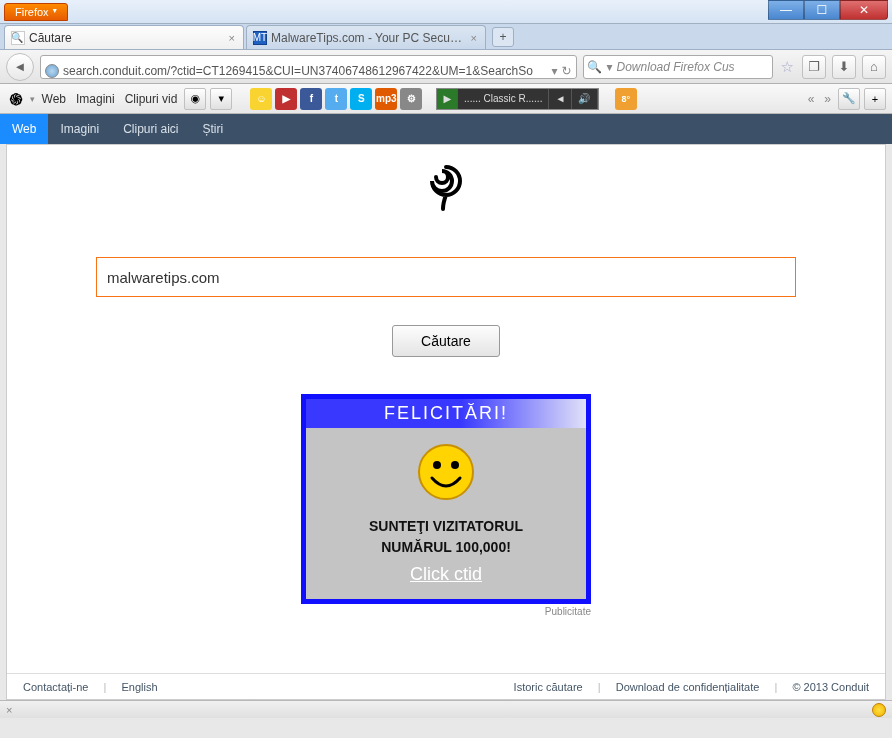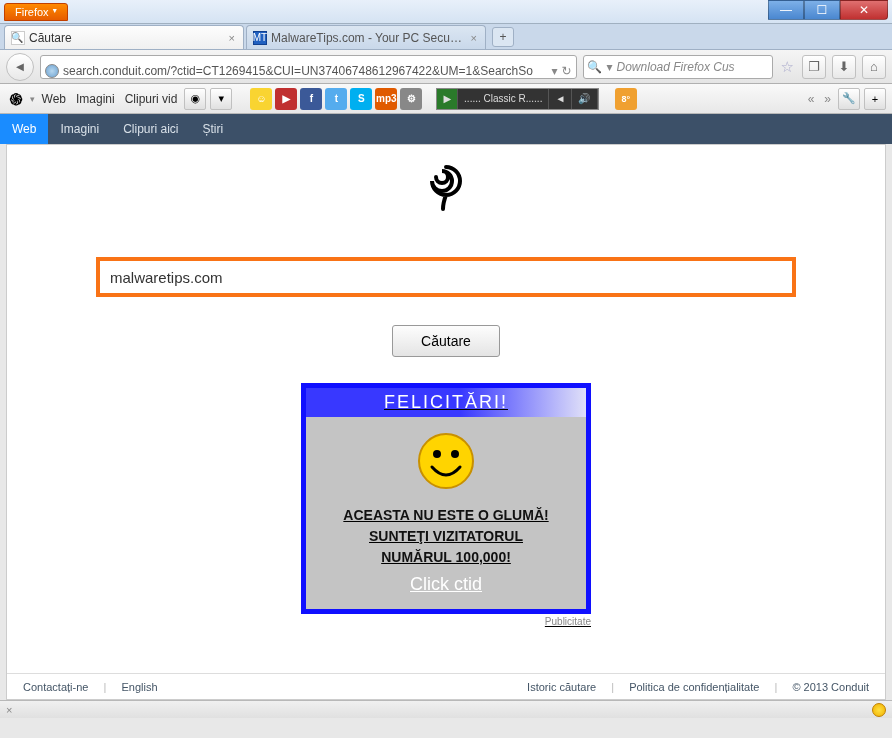--- a/index.html
+++ b/index.html
@@ -43,25 +43,25 @@
 
 
 .subnav { height: 30px; background: #3c5068; display: flex; align-items: center; padding: 0 0; font-size: 12px; }
 .subnav a { color: #d8e0e8; padding: 0 12px; height: 100%; display: flex; align-items: center; text-decoration: none; }
 .subnav a.active { background: #1a8cff; color: #fff; }
 
 
 .content { background: #fff; height: 556px; border: 1px solid #ccc; margin: 0 6px 0 6px; position: relative; display: flex; flex-direction: column; align-items: center; padding-top: 18px; overflow: hidden; }
 .logo-spiral svg { width: 40px; height: 50px; }
 .search-main { margin-top: 40px; width: 700px; }
-.search-input { width: 100%; height: 40px; border: 4px solid #f97316; padding: 0 10px; font-size: 15px; color: #333; }
+.search-input { width: 100%; height: 40px; border: 1px solid #f97316; padding: 0 10px; font-size: 15px; color: #333; }
 .search-btn { margin-top: 28px; padding: 7px 28px; font-size: 14px; border: 1px solid #999; border-radius: 3px; background: linear-gradient(#fdfdfd, #e4e4e4); cursor: pointer; }
 
 
-.ad-wrap { margin-top: 26px; text-align: right; text-decoration: underline; }
+.ad-wrap { margin-top: 37px; text-align: right; }
 .ad { width: 290px; border: 5px solid #1010ff; background: #c4c4c4; display: flex; flex-direction: column; align-items: center; padding: 0 0 14px 0; }
 .ad-head { width: 100%; background: linear-gradient(to right, #3838ff 55%, #e0e0f8); color: #fff; text-align: center; font-size: 18px; letter-spacing: 2px; padding: 4px 0; }
 .smiley { margin: 14px 0 10px 0; }
 .ad-txt { font-size: 14px; font-weight: bold; text-align: center; line-height: 1.5; color: #111; }
 .ad-link { margin-top: 6px; font-size: 18px; color: #fff; text-decoration: underline; }
 .pub { font-size: 10px; color: #888; margin-top: 2px; }
 
 
 .footer { position: absolute; bottom: 0; left: 0; right: 0; height: 26px; border-top: 1px solid #ddd; display: flex; align-items: center; justify-content: space-between; padding: 0 10px; font-size: 11px; color: #456; background: #fff; }
 .footer span { padding: 0 6px; }
@@ -178,38 +178,37 @@
     <div class="ad">
       <div class="ad-head">FELICITĂRI!</div>
       <div class="smiley">
         <svg width="60" height="60">
             <circle cx="30" cy="30" r="27" fill="#ffd400" stroke="#c89000" stroke-width="2"></circle>
             <circle cx="21" cy="23" r="4" fill="#000"></circle>
             <circle cx="39" cy="23" r="4" fill="#000"></circle>
             <path d="M16 36 q14 16 28 0" fill="none" stroke="#000" stroke-width="3" stroke-linecap="round"></path>
           </svg>
       </div>
-      <div class="ad-txt">ACEASTA NU ESTE O GLUMĂ!</div>
       <div class="ad-txt">SUNTEŢI VIZITATORUL</div>
       <div class="ad-txt">NUMĂRUL 100,000!</div>
       <div class="ad-link">Click ctid</div>
     </div>
     <div class="pub">Publicitate</div>
   </div>
 
   <div class="footer">
     <div>
       <span>Contactați-ne</span>
       <span class="sep">|</span>
       <span>English</span>
     </div>
     <div>
       <span>Istoric căutare</span>
       <span class="sep">|</span>
-      <span>Politica de confidențialitate</span>
+      <span>Download de confidențialitate</span>
       <span class="sep">|</span>
       <span>© 2013 Conduit</span>
     </div>
   </div>
 </div>
 
 <div class="statusbar">
   <span class="close-x">×</span>
   <span class="smile-small"></span>
 </div>

